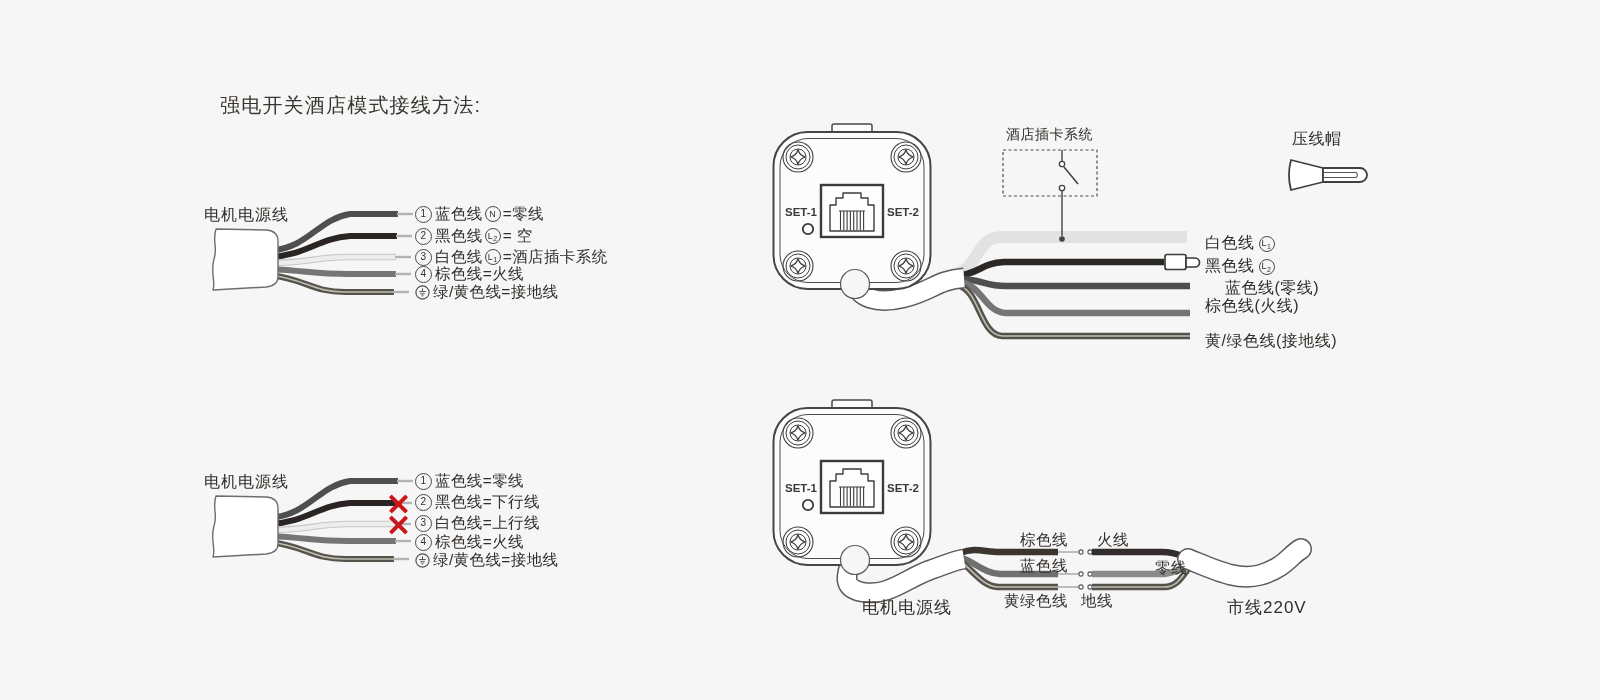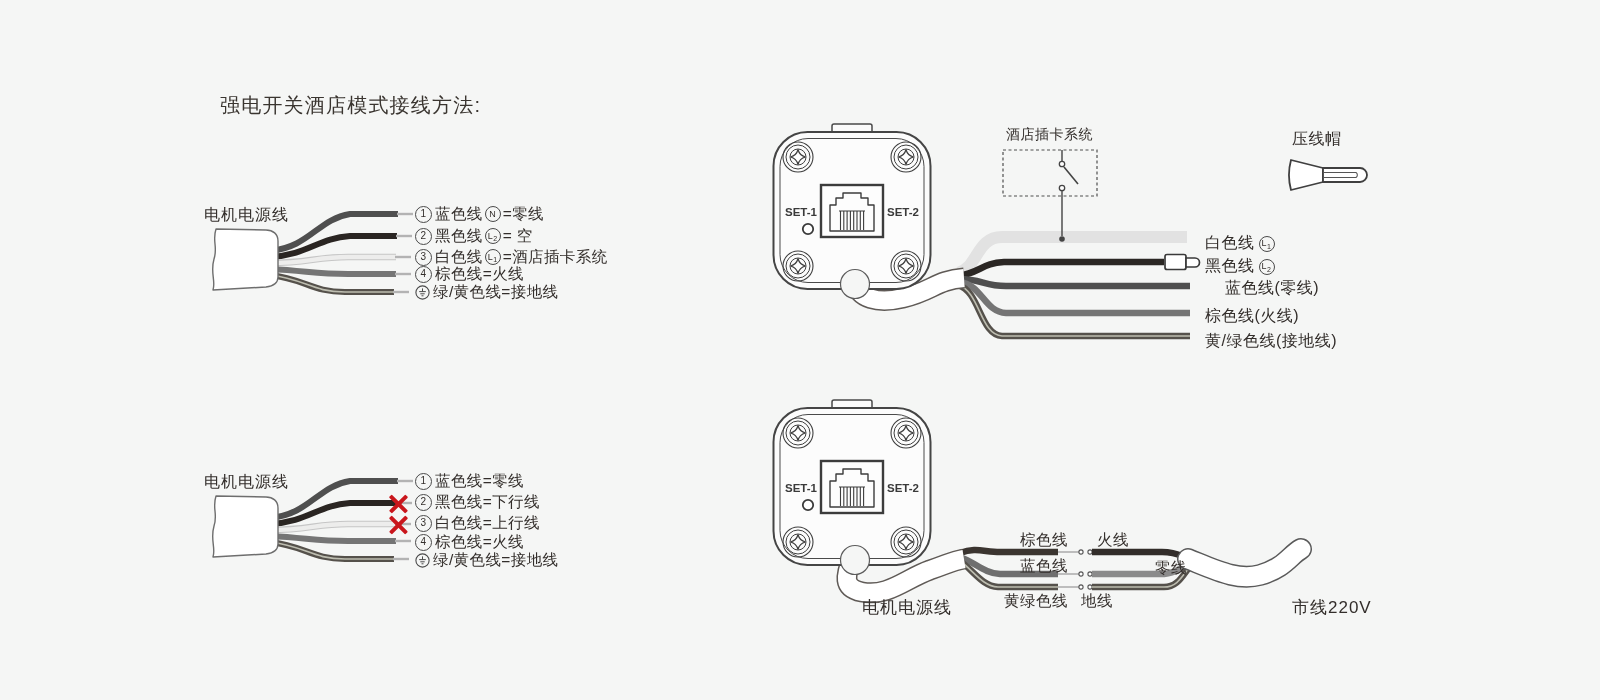--- a/index.html
+++ b/index.html
@@ -234,21 +234,21 @@
       </span>
   </div>
   <div class="rlabel" style="left:1205px;top:256px">
     <span>黑色线</span>
     <span class="lb" style="margin-left:4px">
         <span>L</span>
         <span class="sub">2</span>
       </span>
   </div>
   <div class="rlabel" style="left:1225px;top:278px">蓝色线(零线)</div>
-  <div class="rlabel" style="left:1205px;top:306px">棕色线(火线)</div>
+  <div class="rlabel" style="left:1205px;top:296px">棕色线(火线)</div>
   <div class="rlabel" style="left:1205px;top:331px">黄/绿色线(接地线)</div>
 
   <svg class="abs" style="left:740px;top:383px" width="620" height="235" viewBox="0 0 620 235">
 
     <path d="M220,170 C236,164 244,169 260,169 H318" stroke="#3b3530" stroke-width="6.5" fill="none"></path>
     <path d="M220,174 C236,180 244,190 260,191 H318" stroke="#6f6f6f" stroke-width="6.5" fill="none"></path>
     <path d="M219,177 C234,188 242,203 258,204 H318" stroke="#55514b" stroke-width="6.5" fill="none"></path>
     <path d="M219,177 C234,188 242,203 258,204 H318" stroke="#bdbdb0" stroke-width="1.6" fill="none"></path>
 
     <g stroke="#555555" stroke-width="1.1">
@@ -279,15 +279,15 @@
     <use href="#sym-device" x="32" y="14" width="160" height="182"></use>
   </svg>
 
   <div class="slabel" style="left:1020px;top:530px">棕色线</div>
   <div class="slabel" style="left:1097px;top:530px">火线</div>
   <div class="slabel" style="left:1020px;top:556px">蓝色线</div>
   <div class="slabel" style="left:1155px;top:558px">零线</div>
   <div class="slabel" style="left:1004px;top:591px">黄绿色线</div>
   <div class="slabel" style="left:1081px;top:591px">地线</div>
   <div class="blabel" style="left:862px;top:596px">电机电源线</div>
-  <div class="blabel" style="left:1292px;top:596px">市线220V</div>
+  <div class="blabel" style="left:1227px;top:596px">市线220V</div>
 
 </div>
 
 </body></html>

